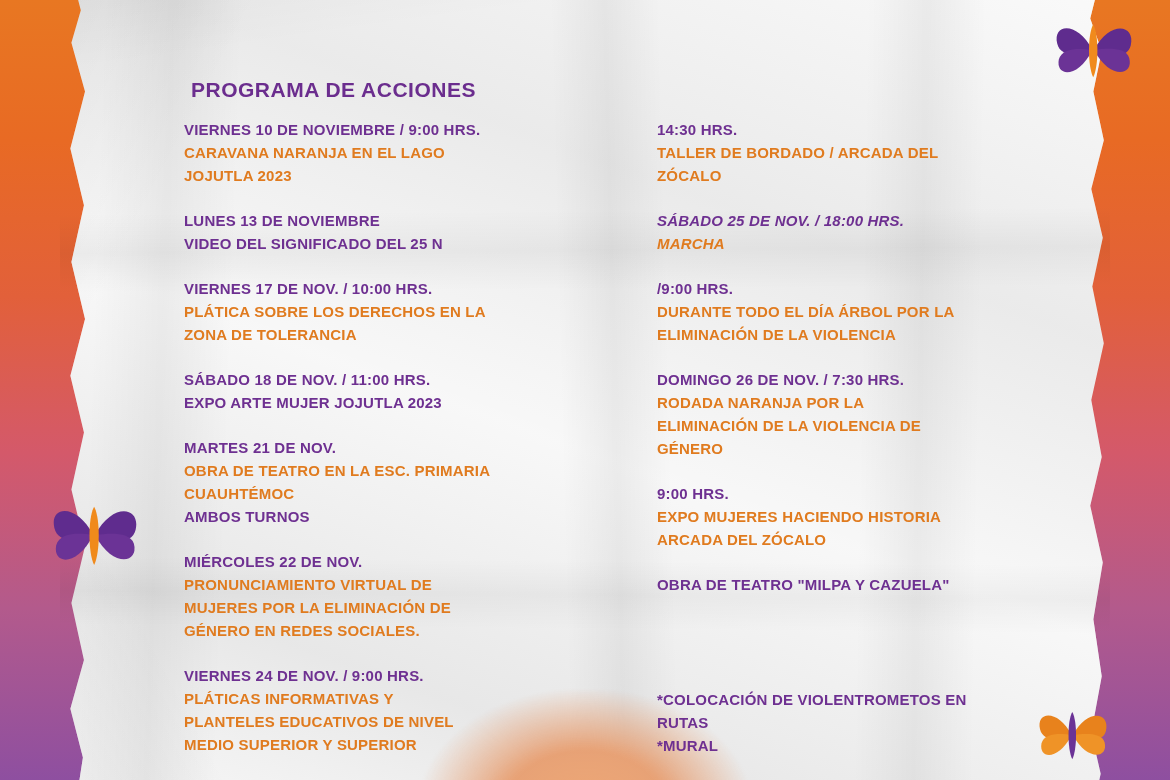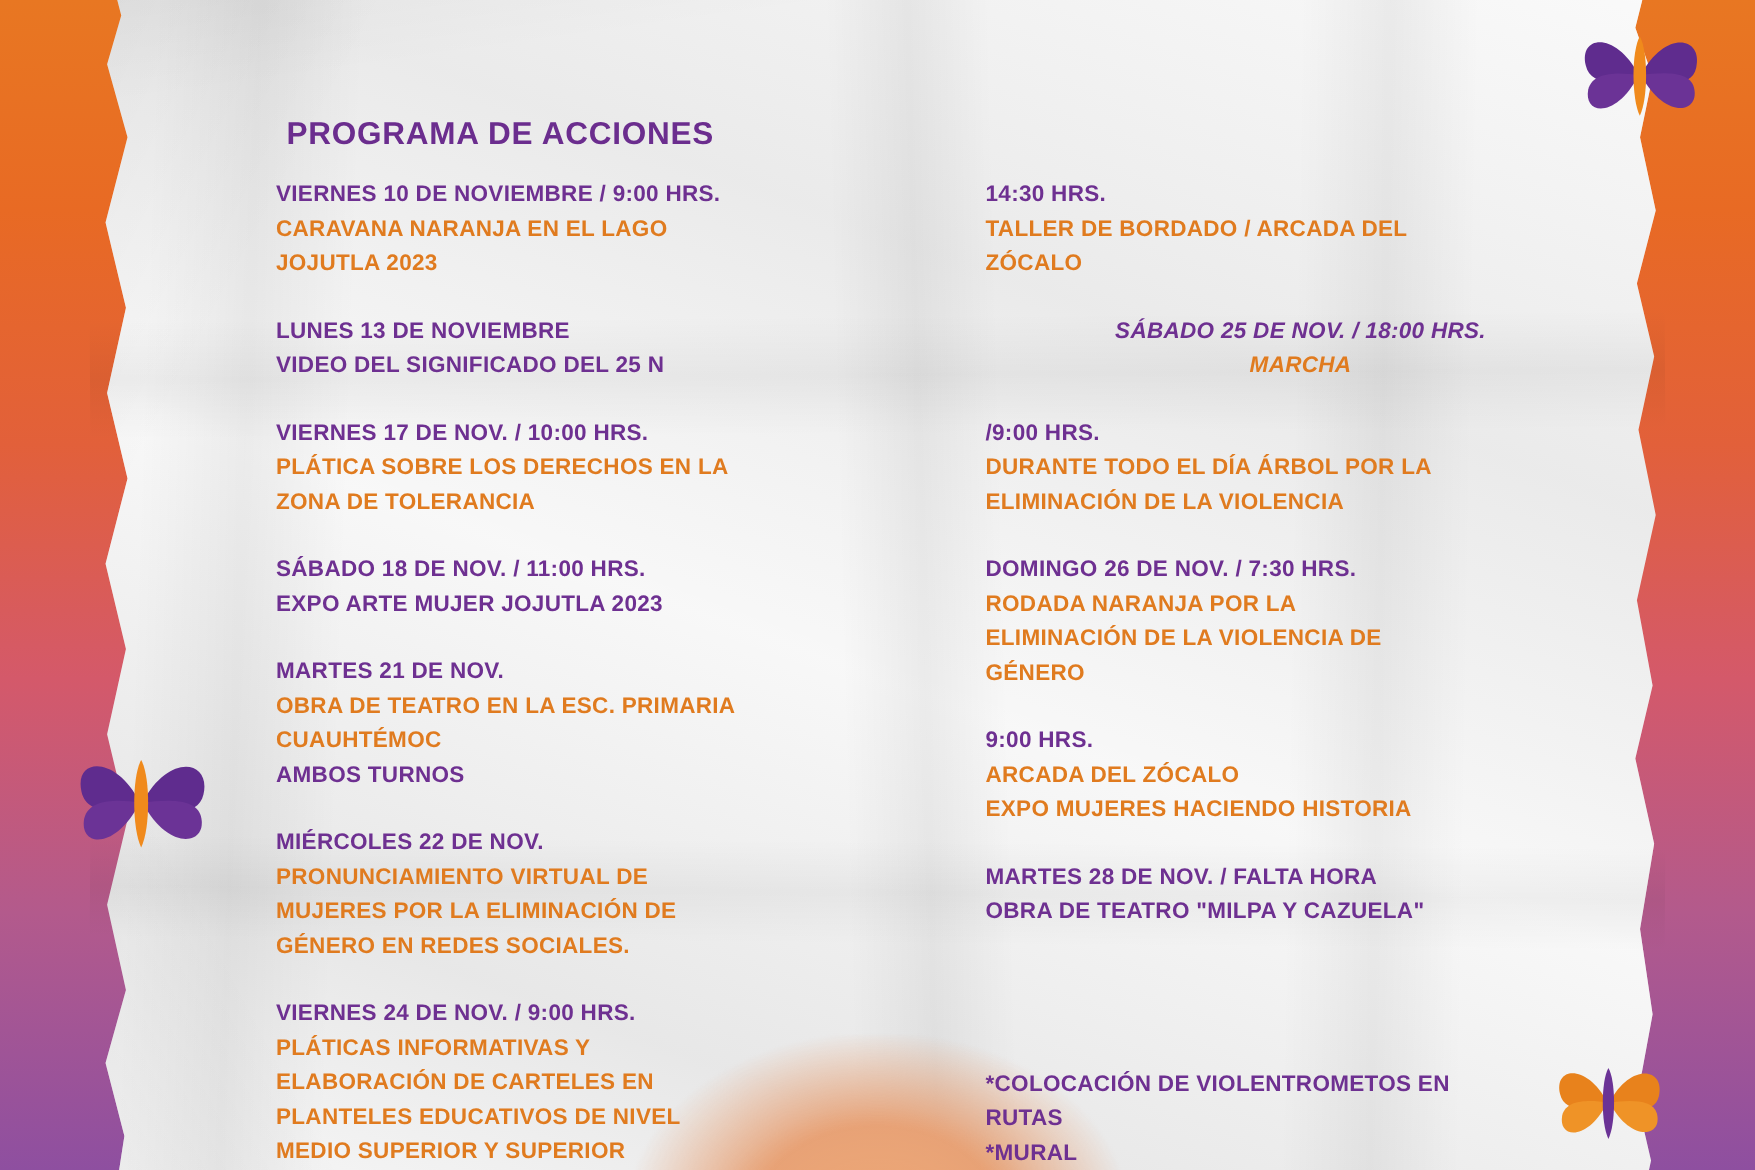--- a/index.html
+++ b/index.html
@@ -107,21 +107,21 @@
 
   .block { margin-bottom: 22px; }
   .line {
     font-size: 15px;
     line-height: 23px;
     letter-spacing: 0.2px;
     font-weight: bold;
   }
   .line.purple { color: #6e3091; }
   .line.orange { color: #e07b1f; }
-  .line.italic { font-style: italic; text-align: center; }
+  .line.italic { font-style: italic; }
 
   
   .butterfly { position: absolute; }
 
   .bf-tr { right: 72px; top: 10px; width: 96px; height: 80px; }
   .bf-ml { left: 42px; top: 490px; width: 106px; height: 90px; }
   .bf-br { right: 98px; bottom: 6px; width: 86px; height: 78px; }
 
   .footer-note { margin-top: 6px; }
 </style>
@@ -202,21 +202,20 @@
       <div class="block">
         <div class="line purple">MIÉRCOLES 22 DE NOV.</div>
         <div class="line orange">PRONUNCIAMIENTO VIRTUAL DE</div>
         <div class="line orange">MUJERES POR LA ELIMINACIÓN DE</div>
         <div class="line orange">GÉNERO EN REDES SOCIALES.</div>
       </div>
 
       <div class="block">
         <div class="line purple">VIERNES 24 DE NOV. / 9:00 HRS.</div>
         <div class="line orange">PLÁTICAS INFORMATIVAS Y</div>
-        <div class="line orange">ELABORACIÓN DE CARTELES EN</div>
         <div class="line orange">PLANTELES EDUCATIVOS DE NIVEL</div>
         <div class="line orange">MEDIO SUPERIOR Y SUPERIOR</div>
       </div>
 
     </div>
 
     <div class="col col-right">
 
       <div class="block">
         <div class="line purple">14:30 HRS.</div>
@@ -237,26 +236,25 @@
 
       <div class="block">
         <div class="line purple">DOMINGO 26 DE NOV. / 7:30 HRS.</div>
         <div class="line orange">RODADA NARANJA POR LA</div>
         <div class="line orange">ELIMINACIÓN DE LA VIOLENCIA DE</div>
         <div class="line orange">GÉNERO</div>
       </div>
 
       <div class="block">
         <div class="line purple">9:00 HRS.</div>
+        <div class="line orange">EXPO MUJERES HACIENDO HISTORIA</div>
         <div class="line orange">ARCADA DEL ZÓCALO</div>
-        <div class="line orange">EXPO MUJERES HACIENDO HISTORIA</div>
-      </div>
-
-      <div class="block">
-        <div class="line purple">MARTES 28 DE NOV. / FALTA HORA</div>
+      </div>
+
+      <div class="block">
         <div class="line purple">OBRA DE TEATRO "MILPA Y CAZUELA"</div>
       </div>
 
       <div class="block footer-note" style="margin-top:92px">
         <div class="line purple">*COLOCACIÓN DE VIOLENTROMETOS EN</div>
         <div class="line purple">RUTAS</div>
         <div class="line purple">*MURAL</div>
       </div>
 
     </div>

